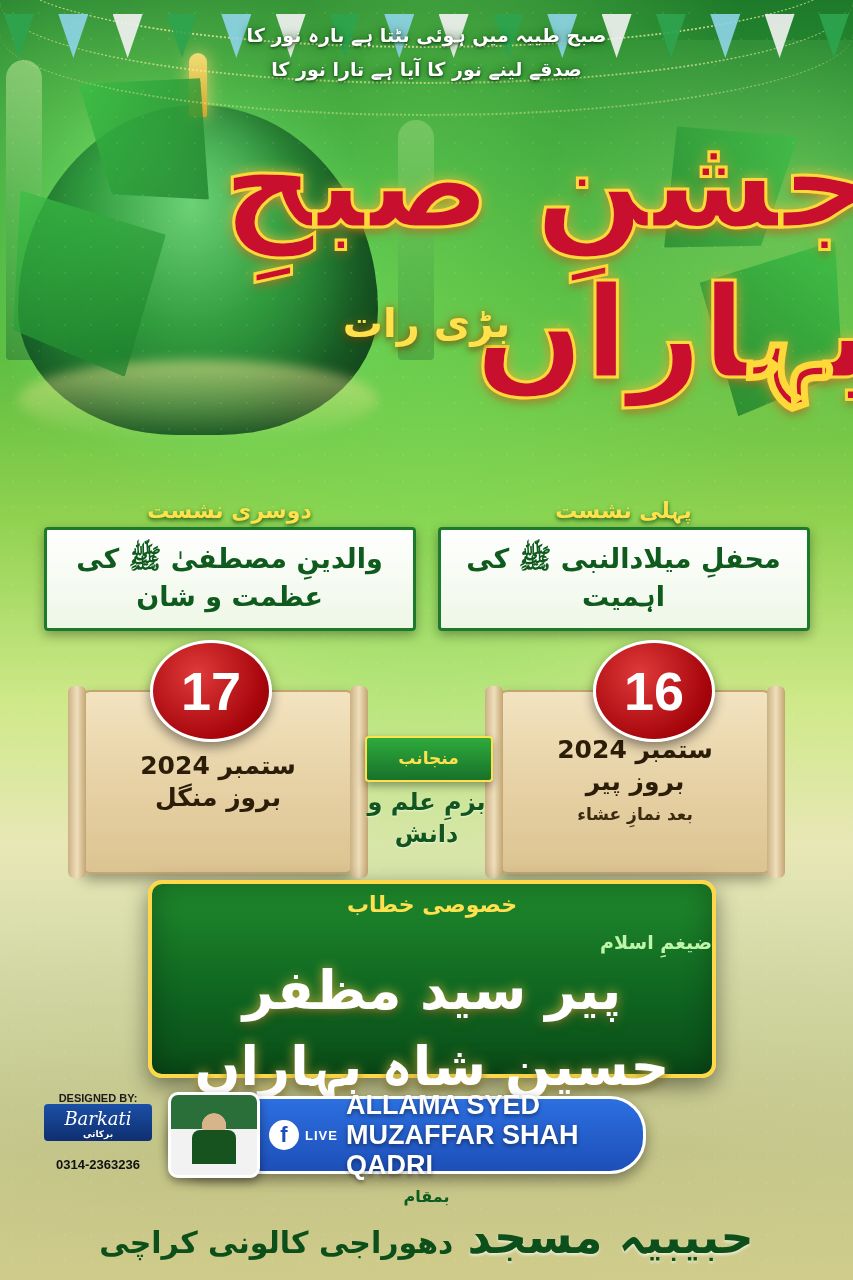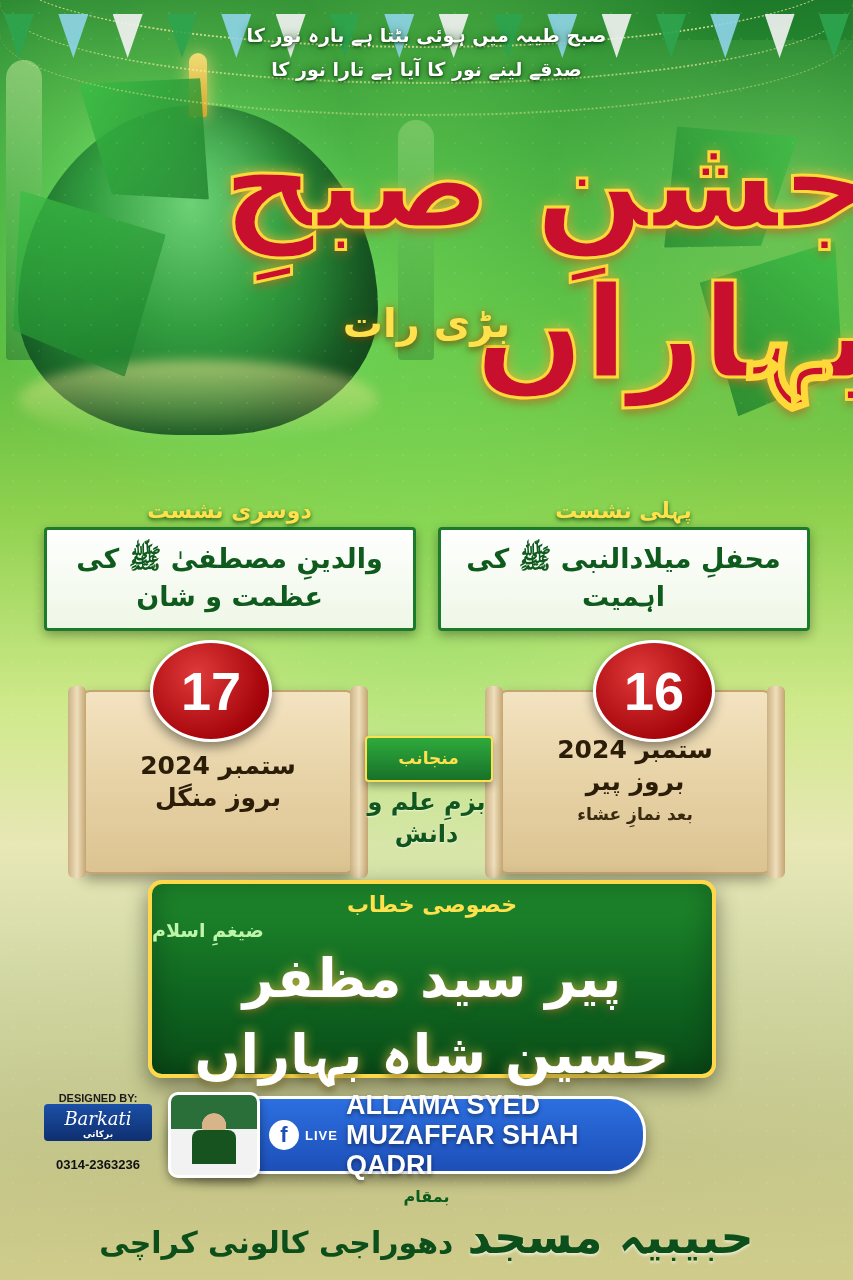--- a/index.html
+++ b/index.html
@@ -235,21 +235,21 @@
     background: linear-gradient(180deg,#1f8a2c,#0f6420 60%,#0a4d18);
     border: 4px solid #ffd84a;
     border-radius: 14px;
     box-shadow: 0 8px 22px rgba(0,0,0,0.45), inset 0 0 30px rgba(0,0,0,0.3);
     z-index: 8;
   }
   .speaker-kicker {
     text-align: center; color: #ffe14d; font-size: 22px; margin-top: 8px;
   }
   .speaker-role {
-    text-align: left; color: #bff5a8; font-size: 19px; margin-top: 2px;
+    text-align: right; color: #bff5a8; font-size: 19px; margin-top: 14px;
   }
   .speaker-name {
     text-align: center; color: #ffffff; font-size: 54px; line-height: 76px;
     text-shadow: 0 0 12px rgba(255,225,80,0.75), 0 4px 8px rgba(0,0,0,0.55);
   }
 
   
   .live-bar {
     position: absolute; left: 170px; top: 1096px; width: 470px; height: 72px;
     background: linear-gradient(180deg,#2c6fe0,#1d4fb8);

